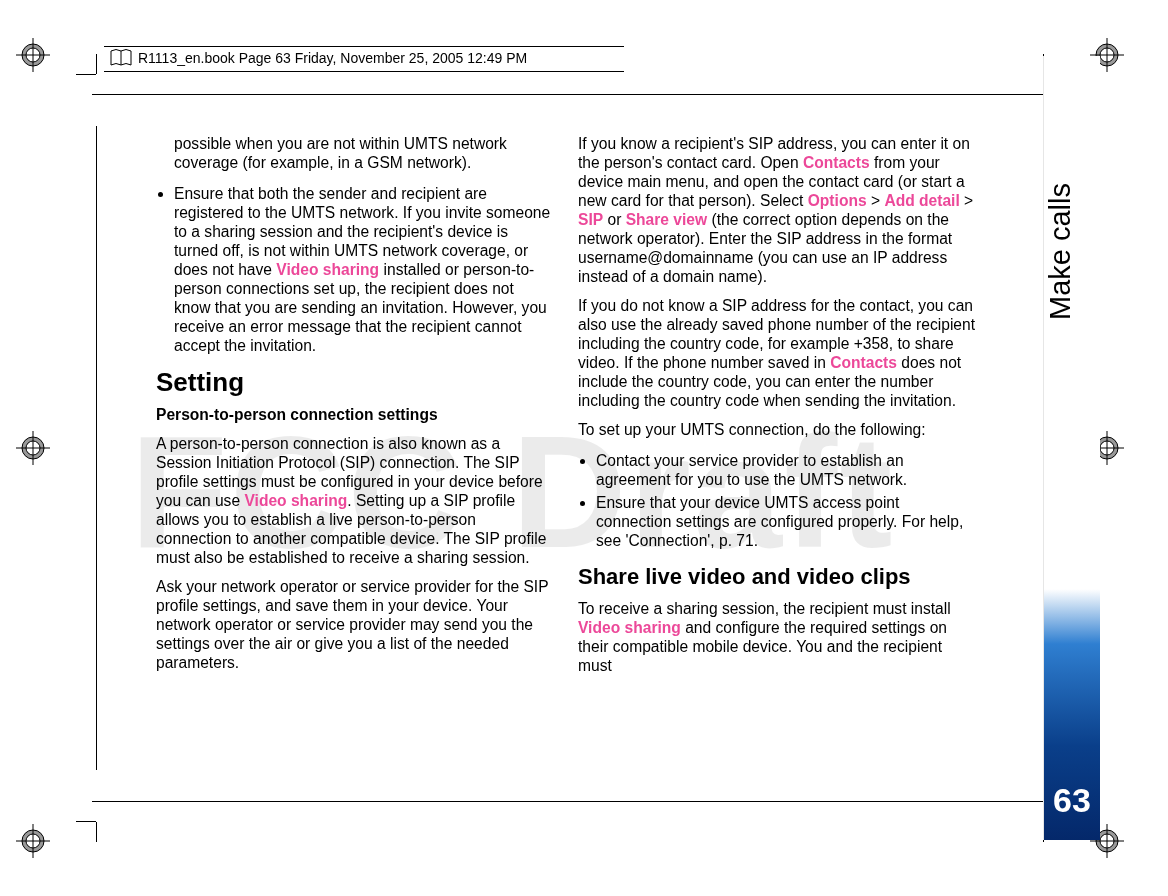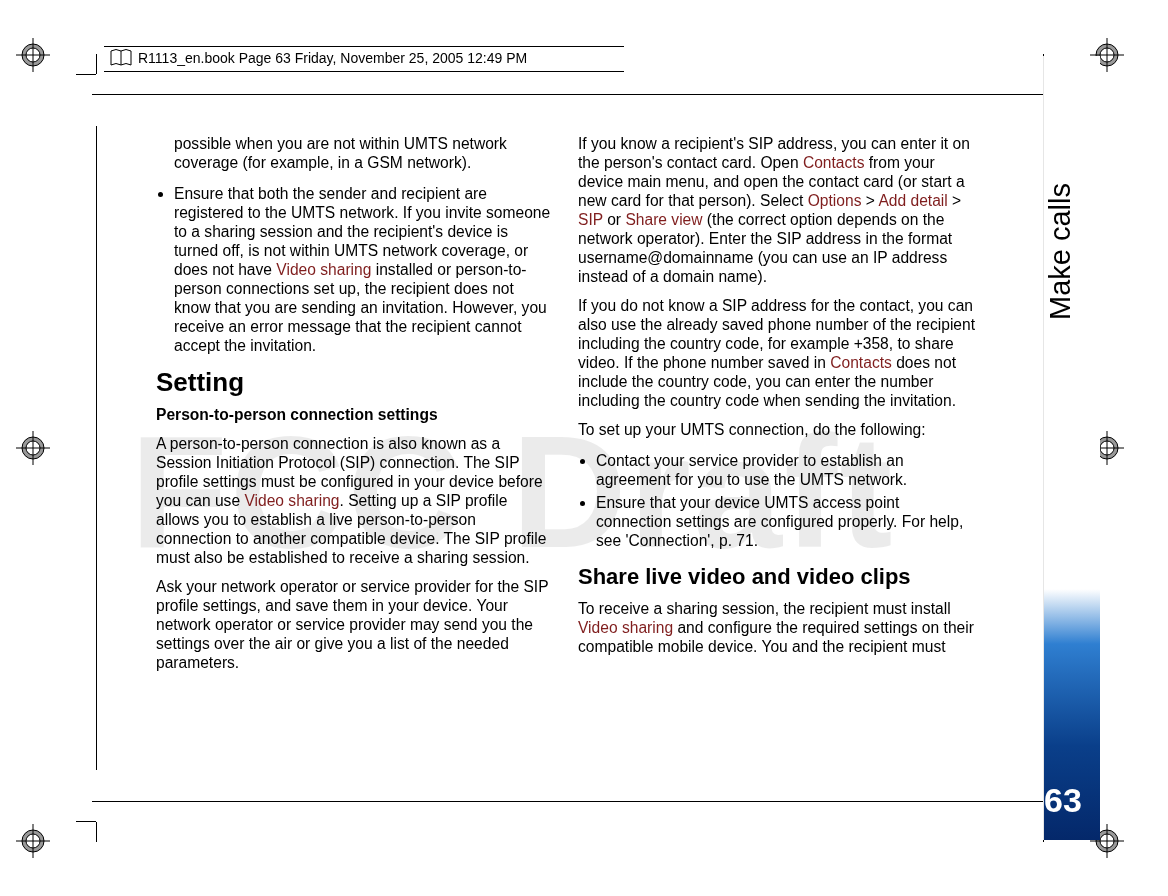--- a/index.html
+++ b/index.html
@@ -128,20 +128,21 @@
     padding-top: 6px;
     padding-left: 10px;
   }
   .sidetab .pagenum {
     position: absolute;
     left: 0; right: 0;
     bottom: 20px;
     font-size: 34px;
     color: #ffffff;
     font-weight: 600;
+    text-align: center;
   }
 
   
   .content {
     position: absolute;
     left: 156px;
     top: 134px;
     width: 820px;
     bottom: 120px;
     z-index: 3;
@@ -152,21 +153,21 @@
   }
   .col {
     flex: 1 1 0;
   }
   .col p { margin: 0 0 10px 0; }
   ul.bullets { margin: 12px 0 12px 0; padding-left: 18px; }
   ul.bullets li { margin-bottom: 4px; }
 
   h2.sect { font-size: 26px; font-weight: 700; margin: 10px 0 6px 0; }
   h3.sub  { font-size: 20px; font-weight: 700; margin: 14px 0 8px 0; }
-  .link   { color: #7f1d1d; font-weight: 400; text-align: center; }
+  .link   { color: #ec4899; font-weight: 700; text-align: center; }
   .runin  { font-weight: 700; }
 
 </style>
 </head>
 <body>
 
 <div class="watermark">FCC Draft</div>
 
 <div class="crop-frame">
   <div class="cropline ht"></div>

